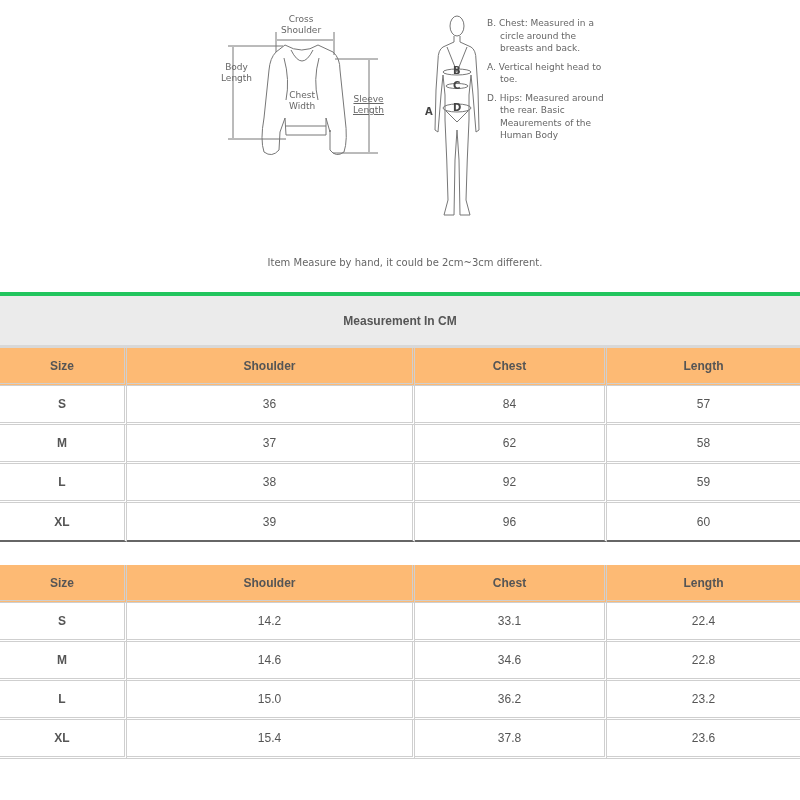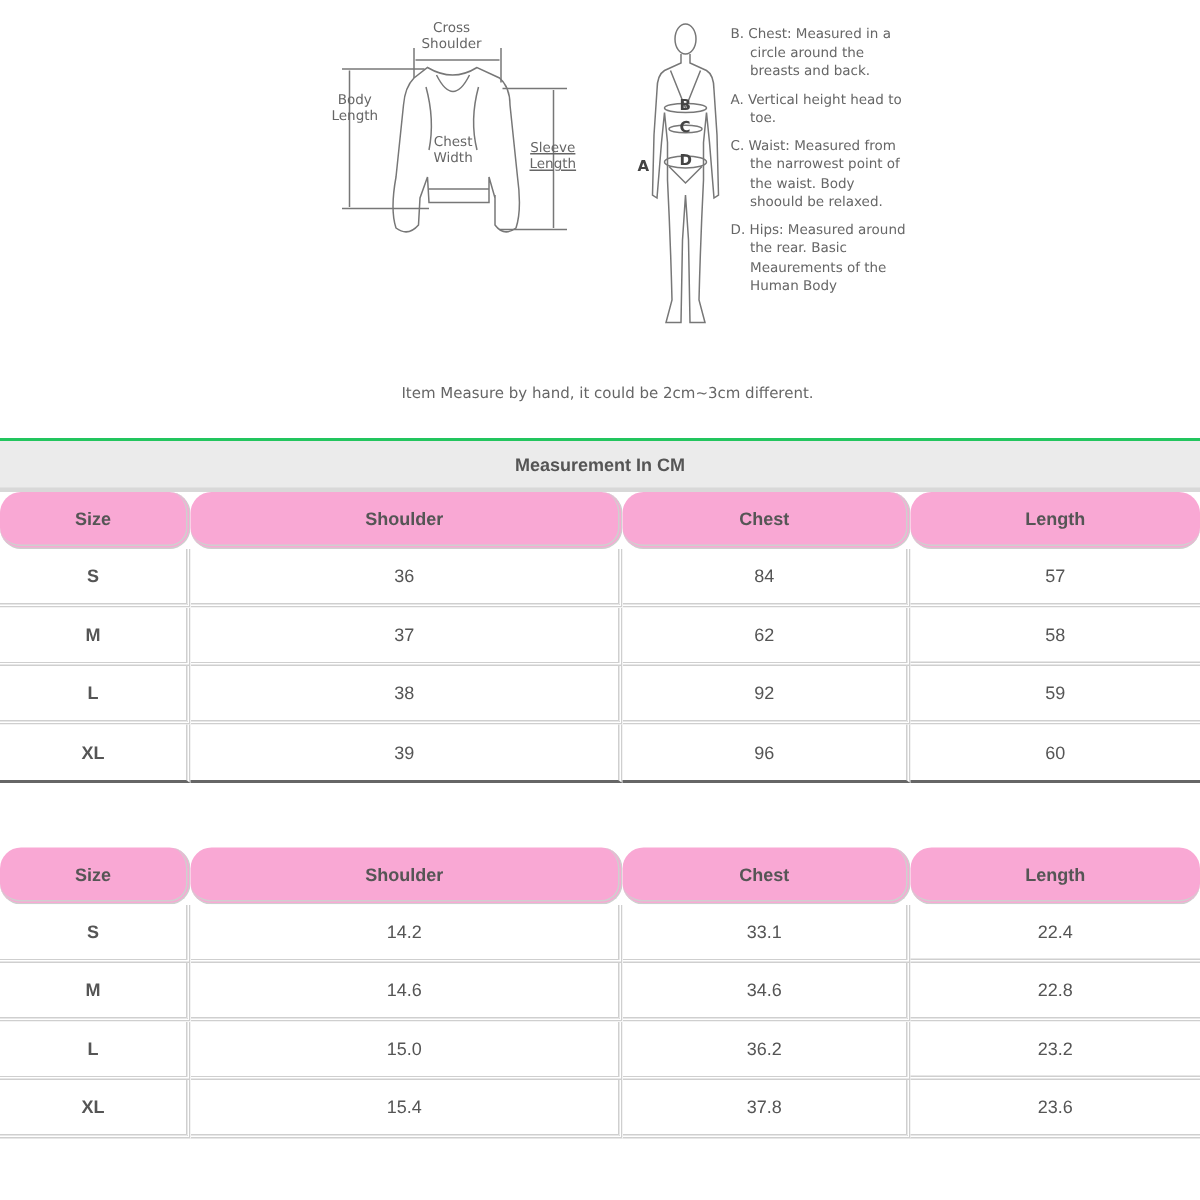--- a/index.html
+++ b/index.html
@@ -15,24 +15,24 @@
     .legend-item { margin-bottom: 6px; padding-left: 13px; text-indent: -13px; }
     .letter { position: absolute; font-family: "DejaVu Sans", sans-serif; font-size: 10px;
               color: #444; font-weight: bold; }
     .note { position: absolute; left: 0; width: 810px; top: 257px; text-align: center;
             font-family: "DejaVu Sans", sans-serif; font-size: 10px; color: #666; }
 
     table.mt { position: absolute; left: 0; width: 800px; border-collapse: separate;
                border-spacing: 0; table-layout: fixed; }
     table.mt td, table.mt th { box-sizing: border-box; text-align: center; vertical-align: middle;
                font-size: 12px; color: #555; padding: 0; }
-    .title-row th { background: #ebebeb; height: 36px; font-size: 13px; font-weight: bold; color: #7a7a7a;
-                    border-top: 2px solid #22c55e; border-bottom: 3px solid #d8d8d8; }
-    .head-row td { background: #f9a8d4; height: 38px; font-weight: bold; color: #777; font-size: 12px;
-                   border-right: 3px double #cfcfcf; border-bottom: 3px double #cfcfcf; border-radius: 14px; }
+    .title-row th { background: #ebebeb; height: 56px; font-size: 13px; font-weight: bold; color: #7a7a7a;
+                    border-top: 4px solid #22c55e; border-bottom: 3px solid #d8d8d8; }
+    .head-row td { background: #fdba74; height: 38px; font-weight: bold; color: #777; font-size: 12px;
+                   border-right: 3px double #cfcfcf; border-bottom: 3px double #cfcfcf; }
     .data-row td { background: #fff; height: 39px; border-right: 3px double #cfcfcf;
                    border-bottom: 3px double #cfcfcf; color: #555; }
     .data-row td.size-cell { font-weight: bold; color: #555; }
     .data-row td:last-child, .head-row td:last-child { border-right: none; }
     .last-row td { border-bottom: 2px solid #666; }
     col.c1 { width: 127px; } col.c2 { width: 288px; } col.c3 { width: 192px; } col.c4 { width: 193px; }
   </style>
 </head>
 <body>
 
@@ -89,21 +89,20 @@
     </g>
   </svg>
   <div class="letter" style="left:453px;top:65px;">B</div>
   <div class="letter" style="left:453px;top:80px;">C</div>
   <div class="letter" style="left:453px;top:102px;">D</div>
   <div class="letter" style="left:425px;top:106px;">A</div>
 
   <div class="legend">
     <div class="legend-item">B. Chest: Measured in a circle around the breasts and back.</div>
     <div class="legend-item">A. Vertical height head to toe.</div>
-    <div class="legend-item">C. Waist: Measured from the narrowest point of the waist. Body shoould be relaxed.</div>
     <div class="legend-item">D. Hips: Measured around the rear. Basic Meaurements of the Human Body</div>
   </div>
 
   <div class="note">Item Measure by hand, it could be 2cm~3cm different.</div>
 </div>
 
 <table class="mt" style="top:292px;">
   <colgroup>
       <col class="c1">
       <col class="c2">

